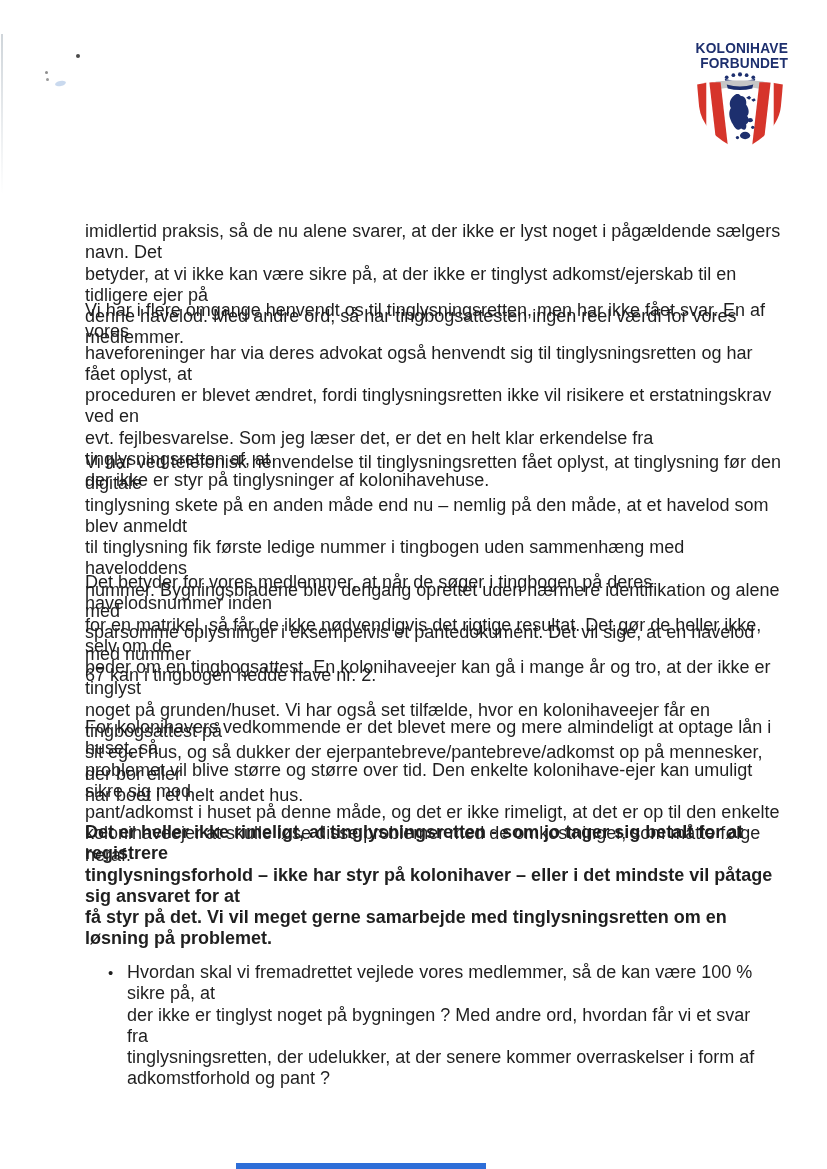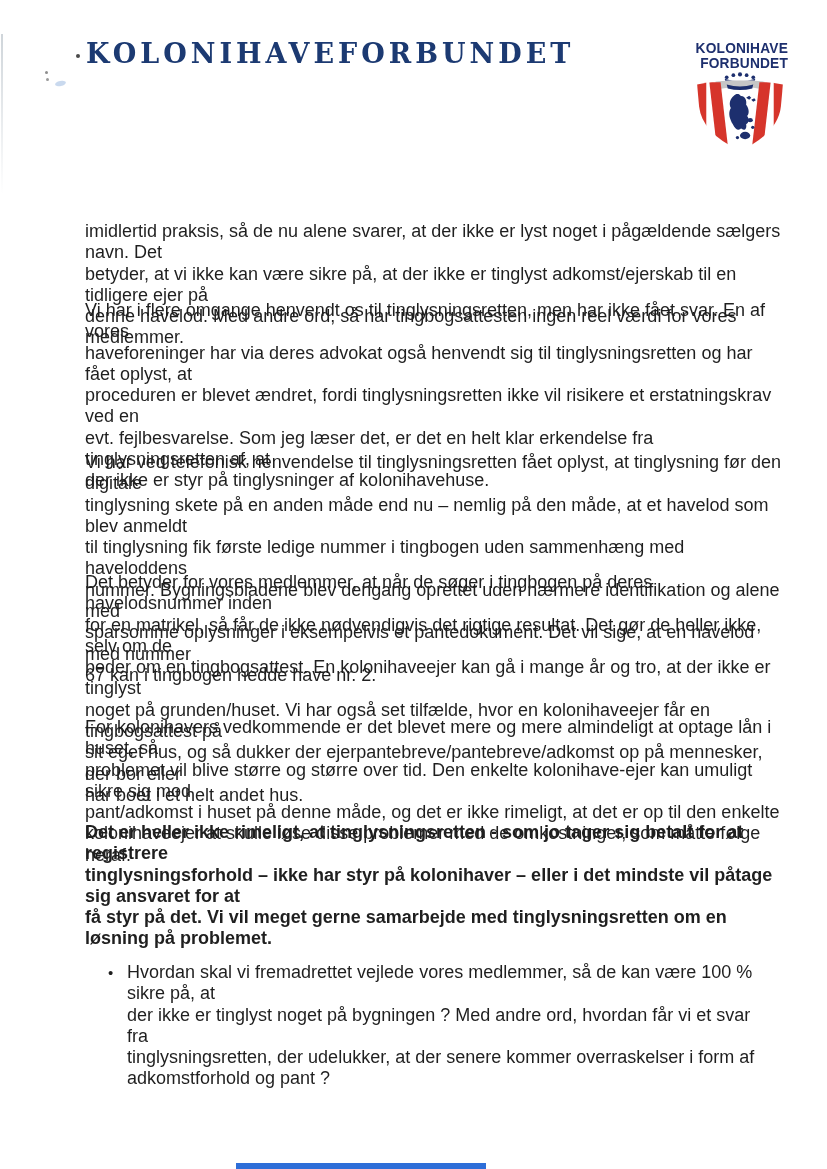--- a/index.html
+++ b/index.html
@@ -81,21 +81,20 @@
 <body>
 
 <div class="page">
 
   <div class="scan-line"></div>
   <div class="pen-dot"></div>
   <div class="speck1"></div>
   <div class="speck2"></div>
   <div class="smudge"></div>
 
-  <h1 class="title">KOLONIHAVEFORBUNDET</h1>
 
   <div class="logo">
     <div class="logo-text">
       <span>KOLONIHAVE</span>
       <span>FORBUNDET</span>
     </div>
     <svg viewBox="0 0 92 80" width="94" height="82" aria-hidden="true">
       <defs>
         <clipPath id="shieldClip">
           <path d="M4,12 Q46,4 88,12 L86,34 Q83,60 46,77 Q9,60 6,34 Z"></path>

